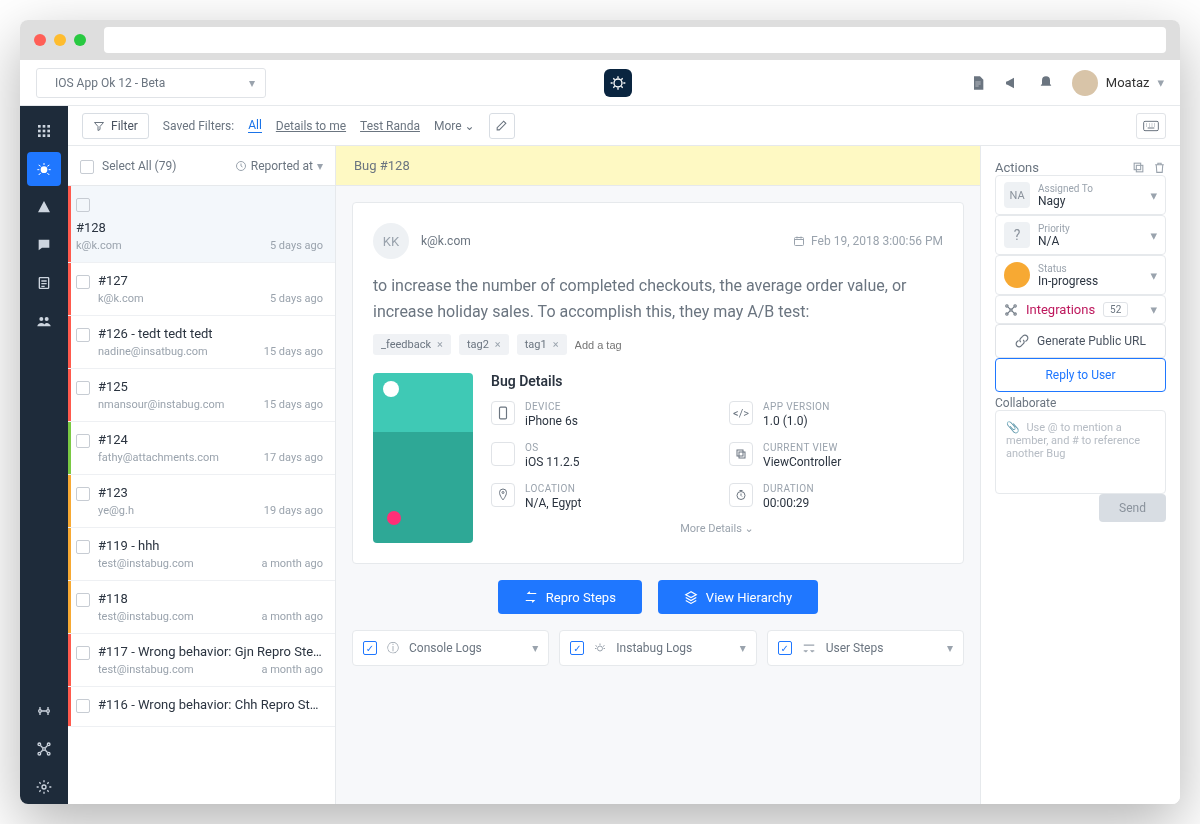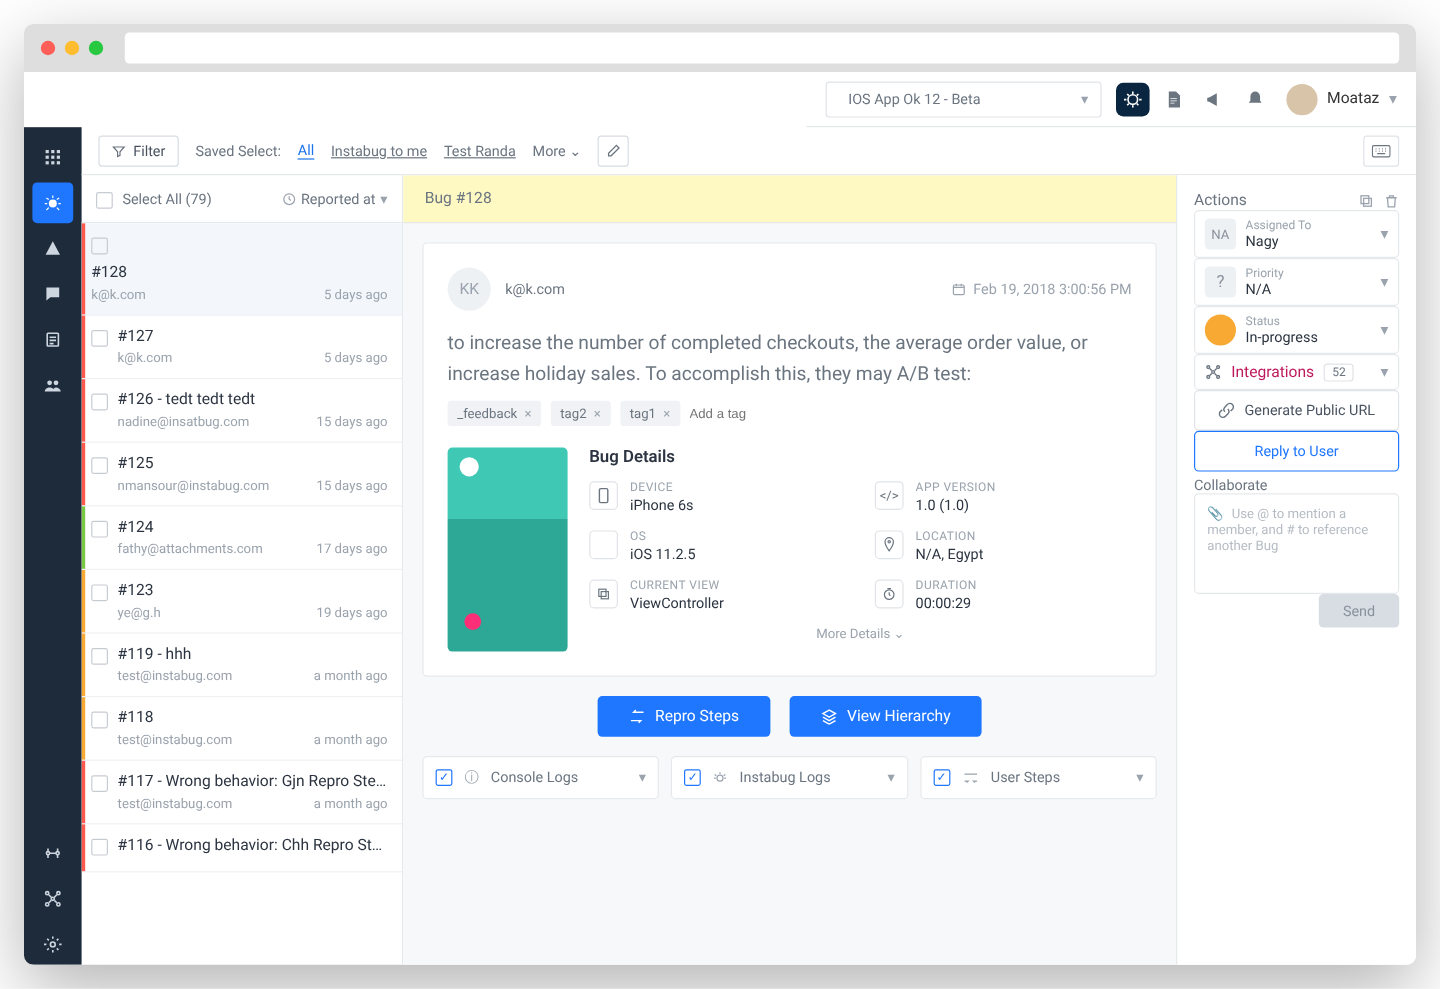--- a/index.html
+++ b/index.html
@@ -21,21 +21,21 @@
     display: flex;
     align-items: center;
     padding: 0 14px;
     gap: 8px;
   }
   .dot { width: 12px; height: 12px; border-radius: 50%; }
   .dot.r { background: #ff5f57; }
   .dot.y { background: #febc2e; }
   .dot.g { background: #28c941; }
   .urlbar { flex:1; height: 26px; background:#fff; border-radius:4px; margin-left:10px; }
-  .app { flex:1; display:flex; flex-direction:column; min-height:0;align-items:flex-end; }
+  .app { flex:1; display:flex; flex-direction:column; min-height:0; }
   .topbar {
     height: 46px;
     border-bottom: 1px solid #e6e9ec;
     display:flex;
     align-items:center;
     padding: 0 16px;
     gap: 12px;
   }
   .app-select {
     width: 230px;
@@ -321,23 +321,23 @@
       </div>
 
       <div class="main">
         <div class="filterbar">
           <div class="filter-btn">
             <svg width="12" height="12" viewBox="0 0 24 24" fill="none" stroke="#6b7580" stroke-width="2">
                 <path d="M3 5h18l-7 8v6l-4 2v-8z"></path>
               </svg>
             <span>Filter</span>
           </div>
-          <span>Saved Select:</span>
+          <span>Saved Filters:</span>
           <span class="saved-link active">All</span>
-          <span class="saved-link" style="text-decoration:underline">Instabug to me</span>
+          <span class="saved-link" style="text-decoration:underline">Details to me</span>
           <span class="saved-link" style="text-decoration:underline">Test Randa</span>
           <span class="saved-link"><span>More</span> ⌄</span>
           <div class="edit-square">
             <svg width="13" height="13" viewBox="0 0 24 24" fill="none" stroke="#6b7580" stroke-width="2">
                 <path d="M4 20h4L20 8l-4-4L4 16z"></path>
               </svg>
           </div>
           <div class="kb-square">
             <svg width="16" height="12" viewBox="0 0 24 16" fill="none" stroke="#6b7580" stroke-width="1.5">
                 <rect x="1" y="1" width="22" height="14" rx="2"></rect>
@@ -534,40 +534,40 @@
                       </div>
                       <div class="meta">
                         <div class="meta-icon"></div>
                         <div>
                             <div class="meta-label">OS</div>
                             <div class="meta-value">iOS 11.2.5</div>
                           </div>
                       </div>
                       <div class="meta">
                         <div class="meta-icon">
+                            <svg width="12" height="12" viewBox="0 0 24 24" fill="none" stroke="#6b7580" stroke-width="2">
+                              <rect x="8" y="8" width="12" height="12"></rect>
+                              <rect x="4" y="4" width="12" height="12"></rect>
+                            </svg>
+                          </div>
+                        <div>
+                            <div class="meta-label">CURRENT VIEW</div>
+                            <div class="meta-value">ViewController</div>
+                          </div>
+                      </div>
+                      <div class="meta">
+                        <div class="meta-icon">
                             <svg width="10" height="14" viewBox="0 0 20 28" fill="none" stroke="#6b7580" stroke-width="2">
                               <path d="M10 2a7 7 0 0 1 7 7c0 6-7 15-7 15S3 15 3 9a7 7 0 0 1 7-7z"></path>
                               <circle cx="10" cy="9" r="2"></circle>
                             </svg>
                           </div>
                         <div>
                             <div class="meta-label">LOCATION</div>
                             <div class="meta-value">N/A, Egypt</div>
-                          </div>
-                      </div>
-                      <div class="meta">
-                        <div class="meta-icon">
-                            <svg width="12" height="12" viewBox="0 0 24 24" fill="none" stroke="#6b7580" stroke-width="2">
-                              <rect x="8" y="8" width="12" height="12"></rect>
-                              <rect x="4" y="4" width="12" height="12"></rect>
-                            </svg>
-                          </div>
-                        <div>
-                            <div class="meta-label">CURRENT VIEW</div>
-                            <div class="meta-value">ViewController</div>
                           </div>
                       </div>
                       <div class="meta">
                         <div class="meta-icon">
                             <svg width="12" height="12" viewBox="0 0 24 24" fill="none" stroke="#6b7580" stroke-width="2">
                               <circle cx="12" cy="13" r="8"></circle>
                               <path d="M12 9v4l2 2M9 3h6"></path>
                             </svg>
                           </div>
                         <div>

